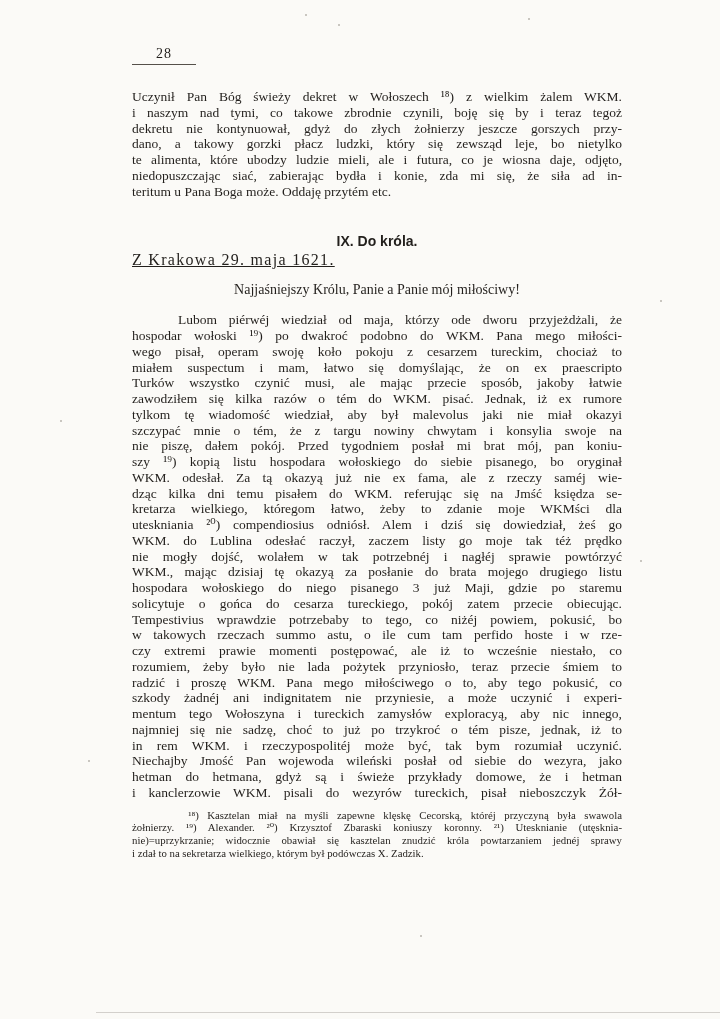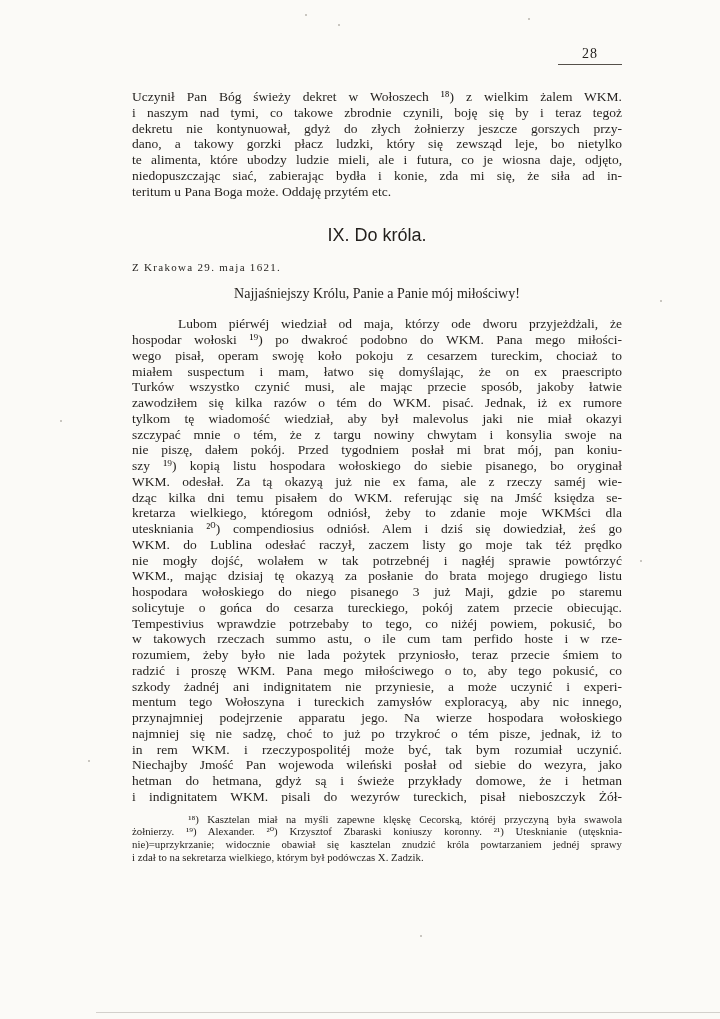--- a/index.html
+++ b/index.html
@@ -15,21 +15,21 @@
     color:var(--ink);
     position:relative;
     overflow:hidden;
   }
   .content{
     width:490px;
     margin:0 0 0 132px;
     padding-top:44px;
   }
   .page-number-wrap{
-    text-align:right;
+    text-align:left;
     margin-bottom:24px;
   }
   .page-number{
     display:inline-block;
     font-size:14px;
     letter-spacing:1px;
     padding:0 24px 2px 24px;
     border-bottom:1px solid #55504a;
   }
   .para{
@@ -43,29 +43,30 @@
   }
   .para.flush-last .tline:last-child{
     text-align:left;
     text-align-last:left;
   }
   .para.indent-first .tline:first-child{
     text-indent:3.4em;
   }
   .heading{
     font-family:"Liberation Sans","DejaVu Sans",sans-serif;
-    font-weight:normal;
-    font-size:18px;
+    font-weight:bold;
+    font-size:14px;
     text-align:center;
-    margin-top:26px;
+    margin-top:34px;
   }
   .dateline{
-    font-size:11px;
+    font-size:16px;
     letter-spacing:1.3px;
-    margin-top:15px;
+    margin-top:2px;
+    text-decoration:underline;
   }
   .salutation{
     font-size:14px;
     text-align:center;
     margin-top:13px;
   }
   .letter-body{
     margin-top:14px;
   }
   .footnotes{
@@ -129,39 +130,39 @@
       <div class="tline">wego pisał, operam swoję koło pokoju z cesarzem tureckim, chociaż to</div>
       <div class="tline">miałem suspectum i mam, łatwo się domyślając, że on ex praescripto</div>
       <div class="tline">Turków wszystko czynić musi, ale mając przecie sposób, jakoby łatwie</div>
       <div class="tline">zawodziłem się kilka razów o tém do WKM. pisać. Jednak, iż ex rumore</div>
       <div class="tline">tylkom tę wiadomość wiedział, aby był malevolus jaki nie miał okazyi</div>
       <div class="tline">szczypać mnie o tém, że z targu nowiny chwytam i konsylia swoje na</div>
       <div class="tline">nie piszę, dałem pokój. Przed tygodniem posłał mi brat mój, pan koniu-</div>
       <div class="tline">szy ¹⁹) kopią listu hospodara wołoskiego do siebie pisanego, bo oryginał</div>
       <div class="tline">WKM. odesłał. Za tą okazyą już nie ex fama, ale z rzeczy saméj wie-</div>
       <div class="tline">dząc kilka dni temu pisałem do WKM. referując się na Jmść księdza se-</div>
-      <div class="tline">kretarza wielkiego, któregom odniósł, żeby to zdanie moje WKMści dla</div>
+      <div class="tline">kretarza wielkiego, któregom łatwo, żeby to zdanie moje WKMści dla</div>
       <div class="tline">uteskniania ²⁰) compendiosius odniósł. Alem i dziś się dowiedział, żeś go</div>
       <div class="tline">WKM. do Lublina odesłać raczył, zaczem listy go moje tak téż prędko</div>
       <div class="tline">nie mogły dojść, wolałem w tak potrzebnéj i nagłéj sprawie powtórzyć</div>
       <div class="tline">WKM., mając dzisiaj tę okazyą za posłanie do brata mojego drugiego listu</div>
       <div class="tline">hospodara wołoskiego do niego pisanego 3 już Maji, gdzie po staremu</div>
       <div class="tline">solicytuje o gońca do cesarza tureckiego, pokój zatem przecie obiecując.</div>
       <div class="tline">Tempestivius wprawdzie potrzebaby to tego, co niżéj powiem, pokusić, bo</div>
       <div class="tline">w takowych rzeczach summo astu, o ile cum tam perfido hoste i w rze-</div>
+      <div class="tline">czy extremi prawie momenti postępować, ale iż to wcześnie niestało, co</div>
       <div class="tline">rozumiem, żeby było nie lada pożytek przyniosło, teraz przecie śmiem to</div>
       <div class="tline">radzić i proszę WKM. Pana mego miłościwego o to, aby tego pokusić, co</div>
       <div class="tline">szkody żadnéj ani indignitatem nie przyniesie, a może uczynić i experi-</div>
       <div class="tline">mentum tego Wołoszyna i tureckich zamysłów exploracyą, aby nic innego,</div>
-      <div class="tline">przynajmniej podejrzenie apparatu jego.  Na wierze hospodara wołoskiego</div>
       <div class="tline">najmniej się nie sadzę, choć to już po trzykroć o tém pisze, jednak, iż to</div>
       <div class="tline">in rem WKM. i rzeczypospolitéj może być, tak bym rozumiał uczynić.</div>
       <div class="tline">Niechajby Jmość Pan wojewoda wileński posłał od siebie do wezyra, jako</div>
       <div class="tline">hetman do hetmana, gdyż są i świeże przykłady domowe, że i hetman</div>
-      <div class="tline">i indignitatem WKM. pisali do wezyrów tureckich, pisał nieboszczyk Żół-</div>
+      <div class="tline">i kanclerzowie WKM. pisali do wezyrów tureckich, pisał nieboszczyk Żół-</div>
     </div>
 
   <div class="footnotes flush-last indent-first">
       <div class="tline">¹⁸) Kasztelan miał na myśli zapewne klęskę Cecorską, któréj przyczyną była swawola</div>
       <div class="tline">żołnierzy. ¹⁹) Alexander.  ²⁰) Krzysztof Zbaraski koniuszy koronny.  ²¹) Utesknianie (utęsknia-</div>
       <div class="tline">nie)=uprzykrzanie; widocznie obawiał się kasztelan znudzić króla powtarzaniem jednéj sprawy</div>
       <div class="tline">i zdał to na sekretarza wielkiego, którym był podówczas X. Zadzik.</div>
     </div>
 
 </div>

